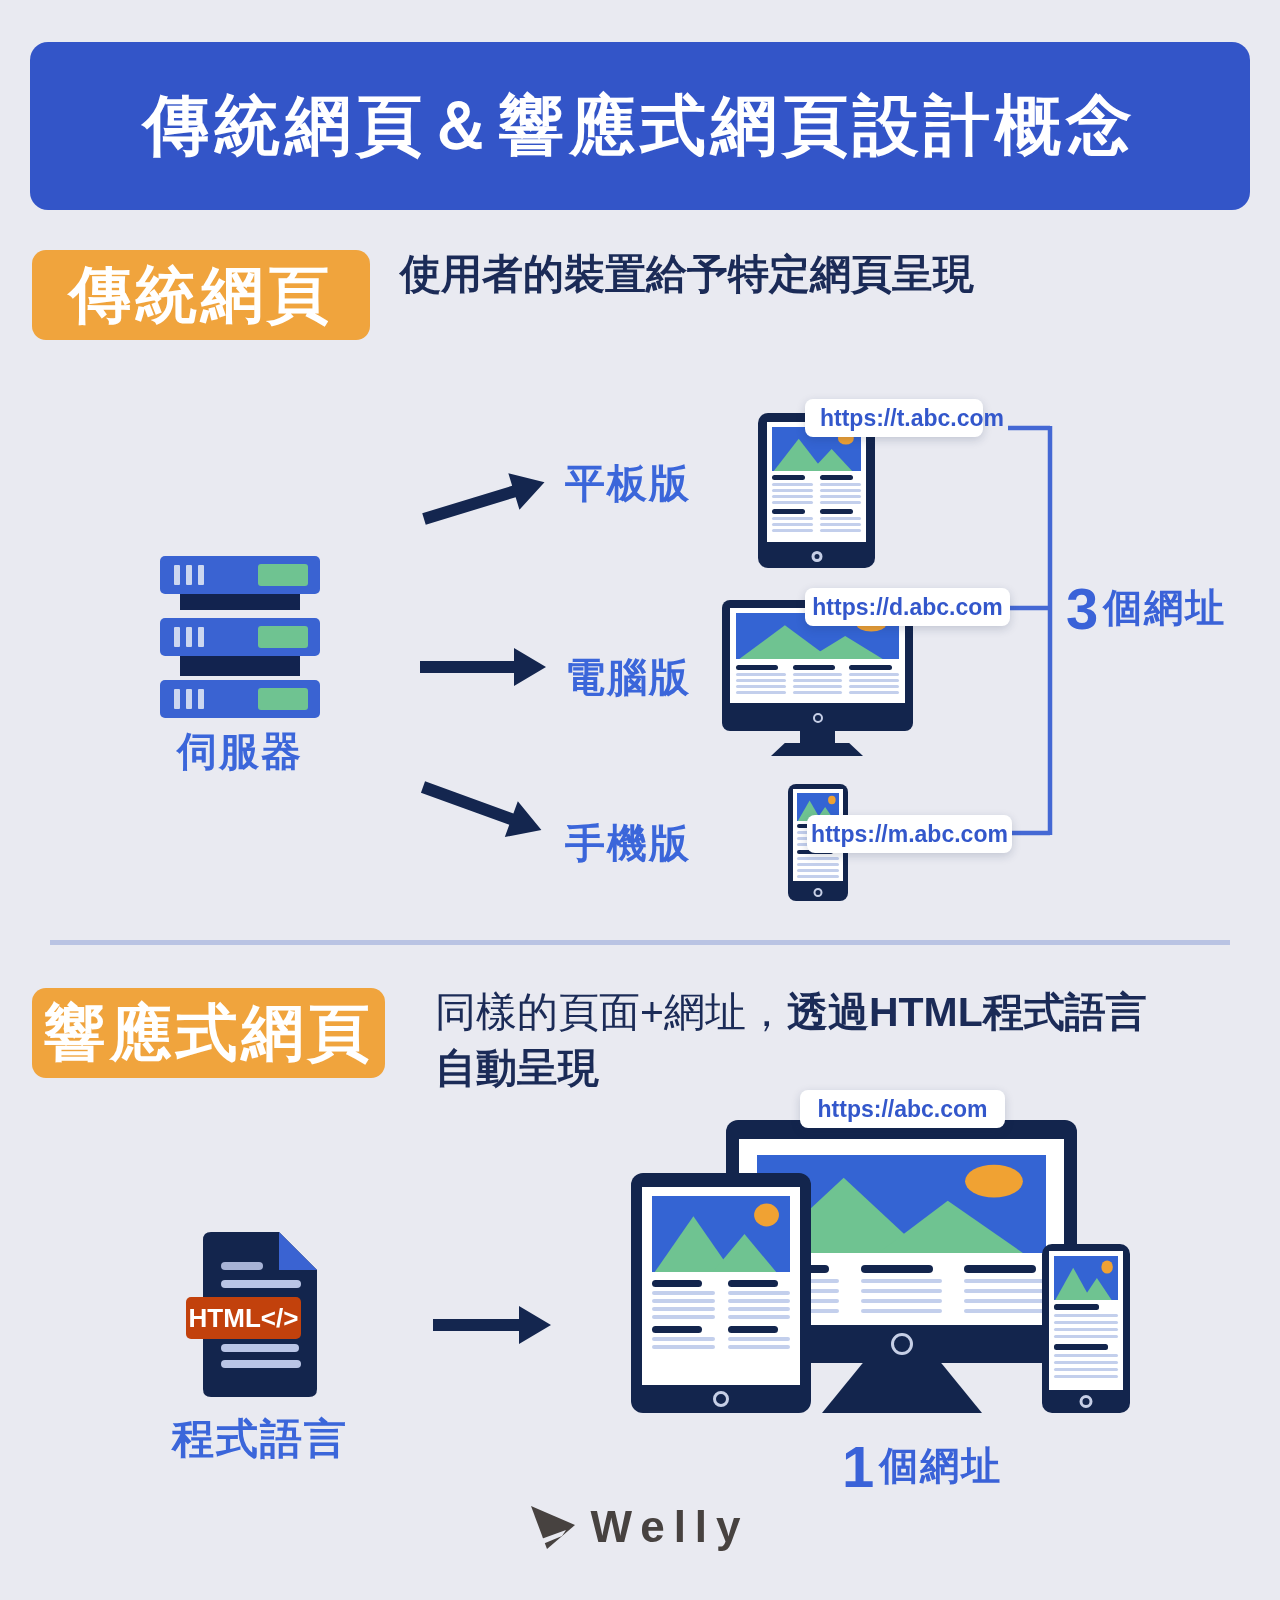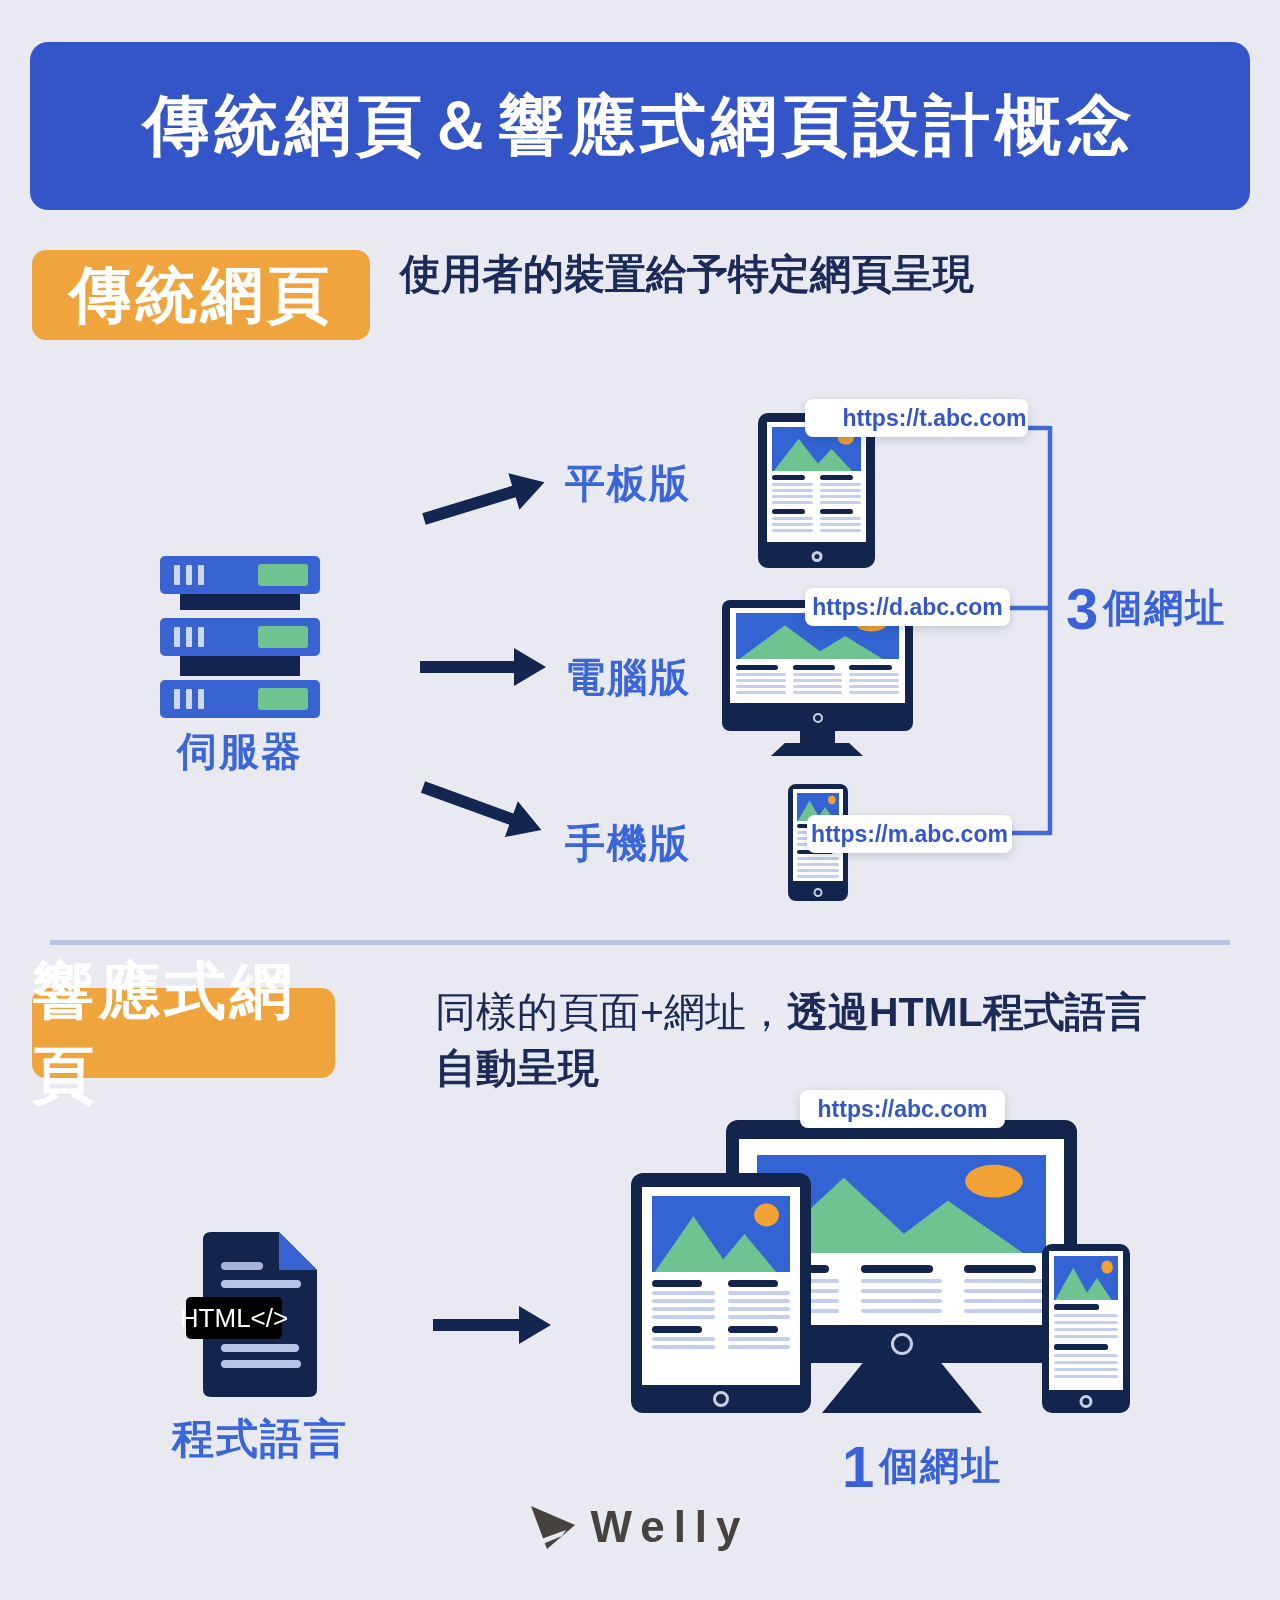--- a/index.html
+++ b/index.html
@@ -20,21 +20,21 @@
     color:#ffffff; font-size:66px; font-weight:bold; letter-spacing:5px;
   }
 
   
   .badge {
     background:#f0a43d; border-radius:14px;
     display:flex; align-items:center; justify-content:center;
     color:#ffffff; font-size:62px; font-weight:bold; letter-spacing:4px;
   }
   .badge.trad { left:32px; top:250px; width:338px; height:90px; }
-  .badge.resp { left:32px; top:988px; width:303px; height:90px; }
+  .badge.resp { left:32px; top:988px; width:353px; height:90px; }
 
   
   .desc { color:#1b2b57; font-size:41px; line-height:56px; }
   .desc .n { font-weight:500; }
   .desc .b { font-weight:800; }
   .desc.trad { left:400px; top:246px; }
   .desc.resp { left:435px; top:984px; }
 
   .devlabel { color:#3b66da; font-size:40px; font-weight:bold; letter-spacing:2px; }
 
@@ -68,24 +68,24 @@
 
   
   .countlabel { display:flex; align-items:center; color:#3a62d8; font-weight:bold; }
   .countlabel .num { font-size:58px; }
   .countlabel .txt { font-size:39px; letter-spacing:2px; margin-left:5px; }
 
   .divider { left:50px; top:940px; width:1180px; height:5px; background:#b9c3e3; }
 
   
   .htmlband {
-    left:186px; top:1297px; width:96px; height:42px;
-    background:#000000; border-radius:5px;
+    left:186px; top:1297px; width:115px; height:42px;
+    background:#c2410c; border-radius:5px;
     display:flex; align-items:center; justify-content:center;
-    color:#ffffff; font-weight:normal; font-size:26px; z-index:4;
+    color:#ffffff; font-weight:bold; font-size:26px; z-index:4;
   }
 
   
   .footer {
     left:0; top:1502px; width:100%;
     display:flex; align-items:center; justify-content:center; gap:14px;
   }
   .brandtext { color:#474240; font-size:44px; font-weight:bold; letter-spacing:9px; }
 
   .overlay { position:absolute; left:0; top:0; z-index:4; pointer-events:none; }
@@ -220,21 +220,21 @@
       <div class="line"></div>
     <div class="bar" style="height:4px;width:85%;margin-top:1px;"></div>
     <div class="line"></div>
       <div class="line"></div>
       <div class="line"></div>
       <div class="line"></div>
   </div>
   <div class="home" style="bottom:4px;width:9px;height:9px;border-width:2.5px;"></div>
 </div>
 
-<div class="pill abs" style="left:805px;top:399px;width:223px;padding-left:36px;">https://t.abc.com</div>
+<div class="pill abs" style="left:805px;top:399px;width:178px;padding-left:36px;">https://t.abc.com</div>
 <div class="pill abs" style="left:805px;top:588px;width:205px;">https://d.abc.com</div>
 <div class="pill abs" style="left:807px;top:815px;width:205px;text-align:right;">https://m.abc.com</div>
 
 <div class="countlabel abs" style="left:1066px;top:578px;height:60px;">
   <span class="num">3</span>
     <span class="txt">個網址</span>
 </div>
 
 <div class="divider abs"></div>
 

